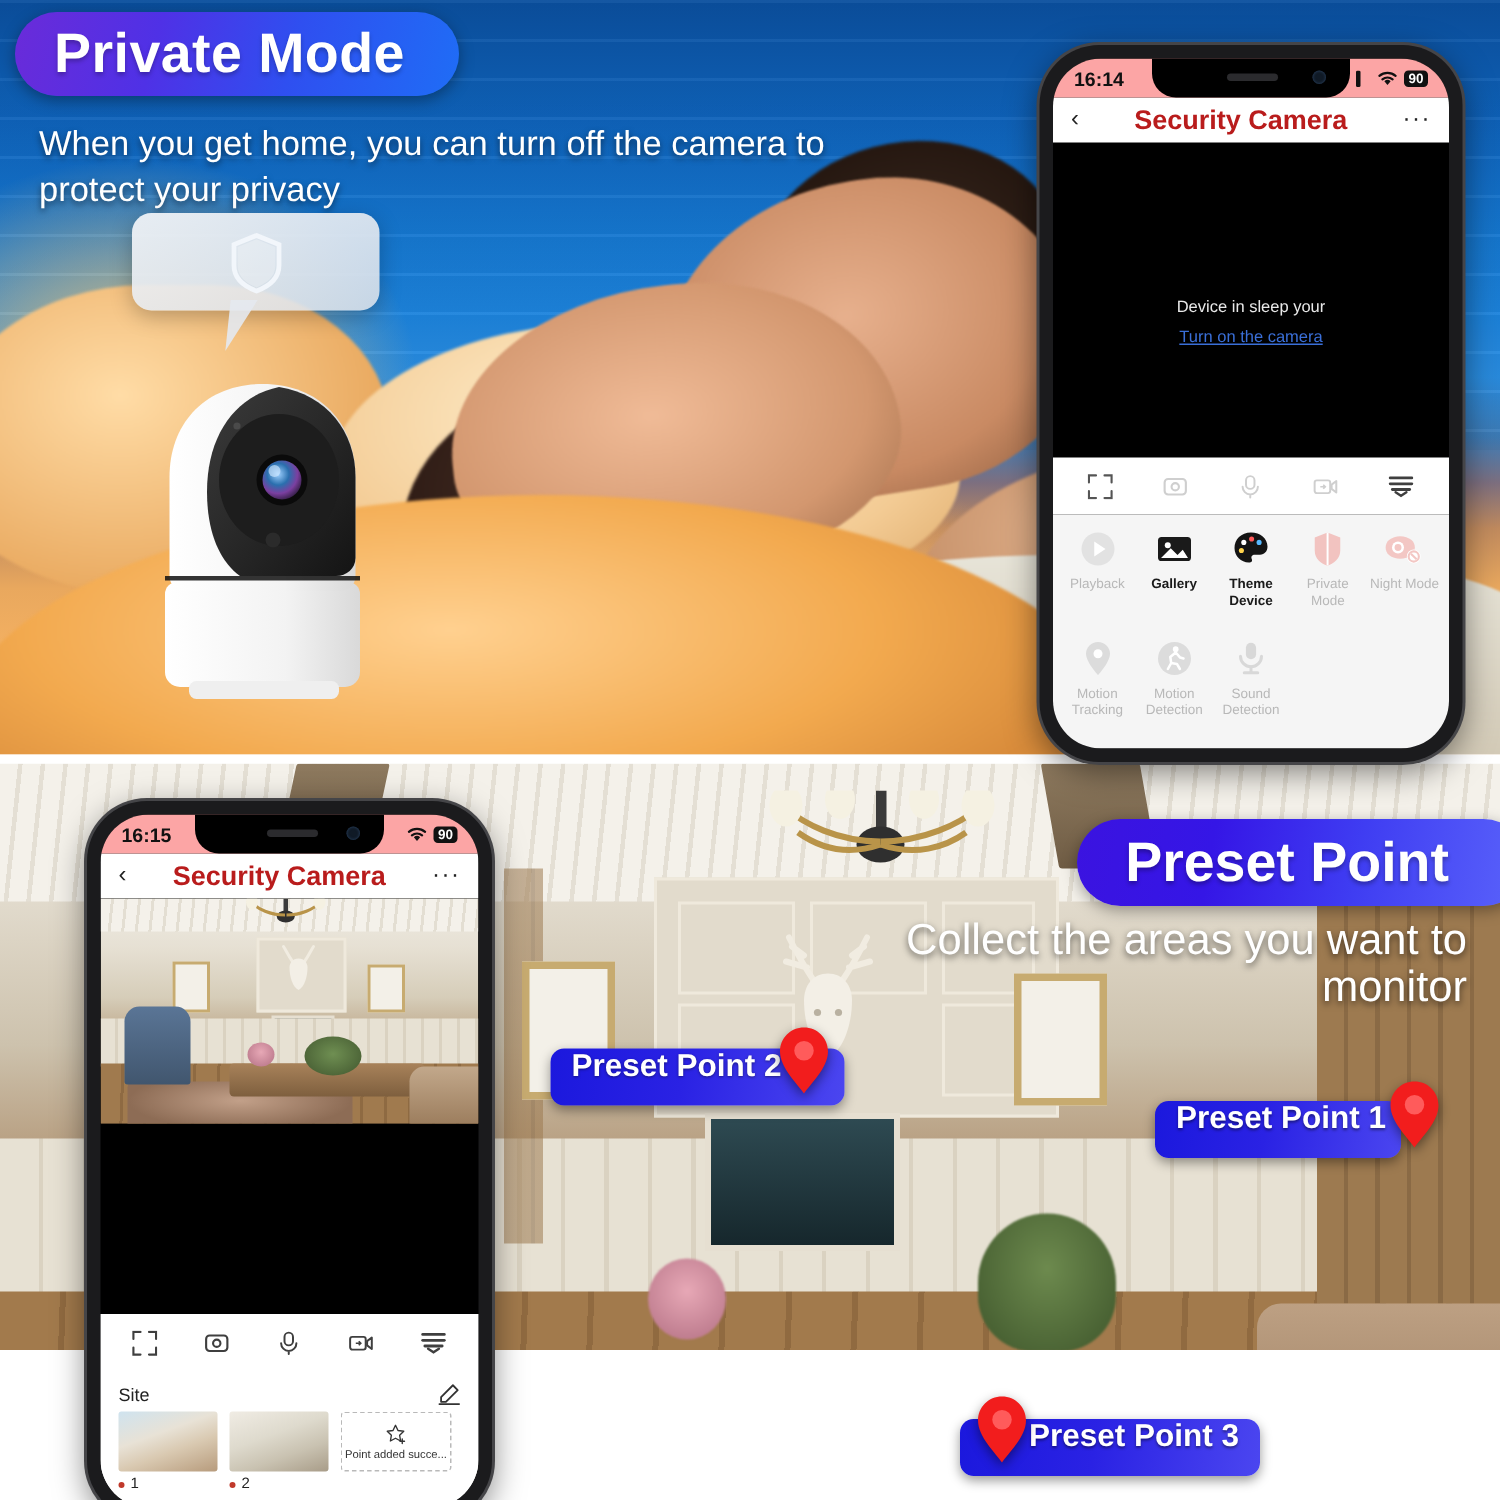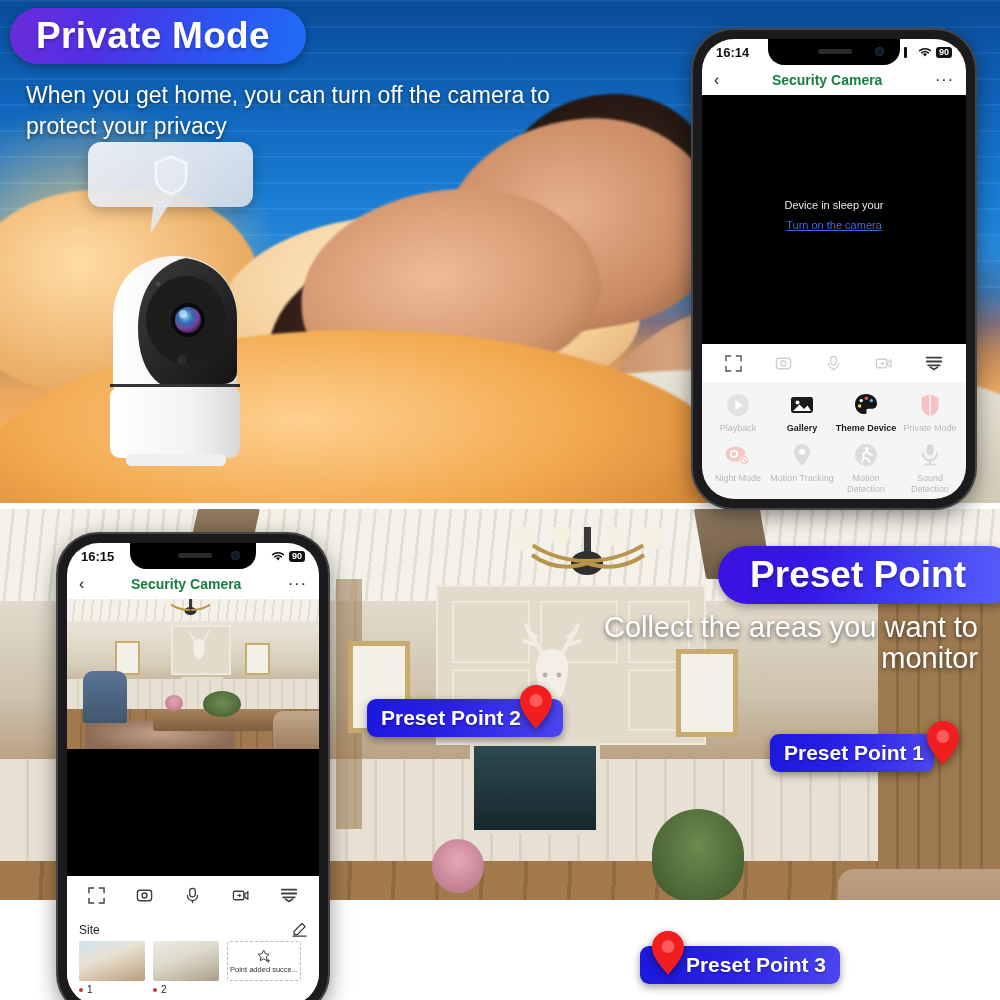--- a/index.html
+++ b/index.html
@@ -118,60 +118,60 @@
   .hdr-pill2 { position:absolute; right:-18px; top:546px; height:58px; padding:0 52px 0 32px;
     display:flex; align-items:center; border-radius:32px;
     background:linear-gradient(100deg,#3b13e0 0%,#3516e6 30%,#3f3df2 62%,#5a63fb 100%);
     box-shadow:0 3px 10px rgba(0,0,0,.35); z-index:10; }
   .hdr-pill2 span { color:#fff; font-size:37px; font-weight:bold;
     text-shadow:0 2px 3px rgba(0,0,0,.3); }
   .sub-bot { position:absolute; right:22px; top:612px; width:420px; text-align:right; color:#fff;
     font-size:29px; line-height:31px; text-shadow:0 2px 5px rgba(0,0,0,.6); z-index:10; }
 
   
-  .pp { position:absolute; height:38px; display:flex; align-items:center;
+  .pp { position:absolute; height:38px; display:flex; align-items:flex-start;
     border-radius:9px; padding:0 14px; z-index:12;
     background:linear-gradient(100deg,#1b18dd 0%,#2a22e4 45%,#4b46f0 100%);
     box-shadow:0 3px 8px rgba(0,0,0,.4); }
   .pp span { color:#fff; font-size:21px; font-weight:bold; text-shadow:0 1px 2px rgba(0,0,0,.45); white-space:nowrap; }
   .pin { position:absolute; width:36px; height:46px; z-index:13; filter:drop-shadow(0 3px 4px rgba(0,0,0,.45)); }
 
   
   .phone { position:absolute; background:#1b1b1d; border-radius:40px;
     box-shadow:0 0 0 2px #454548, 0 6px 22px rgba(0,0,0,.5); padding:9px; z-index:20; }
   .screen { position:relative; width:100%; height:100%; background:#000;
     border-radius:32px; overflow:hidden; }
   .notch { position:absolute; left:50%; transform:translateX(-50%); top:0;
     width:50%; height:26px; background:#000; border-radius:0 0 16px 16px; z-index:6; }
   .notch .speaker { position:absolute; left:38%; top:10px; width:34px; height:5px;
     background:#2b2b2e; border-radius:3px; }
   .notch .cam { position:absolute; right:16px; top:8px; width:9px; height:9px;
     background:#101a26; border-radius:50%; box-shadow:inset 0 0 2px #2f4a6b; }
-  .statusbar { position:relative; height:26px; background:#ffffff; display:flex;
+  .statusbar { position:relative; height:26px; background:#fca5a5; display:flex;
     align-items:center; justify-content:space-between; padding:0 14px; z-index:5; }
   .statusbar .time { font-size:13px; font-weight:bold; color:#111; }
   .statusbar .right { display:flex; align-items:center; gap:4px; }
   .batt { font-size:9px; font-weight:bold; color:#fff; background:#111;
     border-radius:3px; padding:1px 3px; line-height:1; }
   .navbar { height:30px; background:#fff; display:flex; align-items:center;
     justify-content:space-between; padding:0 12px; }
-  .navbar .title { font-size:14px; font-weight:bold; color:#15803d; }
+  .navbar .title { font-size:18px; font-weight:bold; color:#b91c1c; }
   .navbar .chev { font-size:16px; color:#222; line-height:1; }
   .navbar .dots { font-size:16px; color:#222; letter-spacing:1px; line-height:1; }
 
   
   .phone-top { left:693px; top:30px; width:282px; height:478px; }
   .sleepmsg { position:absolute; left:0; right:0; top:160px; text-align:center; }
   .sleepmsg .l1 { color:#e9e9e9; font-size:11px; }
   .sleepmsg .l2 { margin-top:8px; color:#3a6fd8; font-size:11px; text-decoration:underline; }
   .toolrow { position:absolute; left:0; right:0; bottom:0; }
   .iconbar { height:38px; background:#fff; display:flex; align-items:center;
     justify-content:space-around; padding:0 6px; }
-  .grid { background:#f5f5f5; padding:10px 4px 4px; display:grid;
-    grid-template-columns:repeat(4,1fr); row-gap:8px; }
+  .grid { background:#f5f5f5; padding:10px 4px 20px; display:grid;
+    grid-template-columns:repeat(5,1fr); row-gap:20px; }
   .gcell { display:flex; flex-direction:column; align-items:center; gap:5px; }
   .gcell .glabel { font-size:9px; line-height:11px; text-align:center; color:#b8b8b8; }
   .gcell.active .glabel { color:#1a1a1a; font-weight:bold; }
 
   
   .phone-bot { left:58px; top:534px; width:270px; height:480px; }
   .hdbar { height:30px; background:#000; display:flex; align-items:center;
     justify-content:space-between; padding:0 12px; }
   .hdtag { border:1px solid #fff; color:#fff; font-size:9px; font-weight:bold;
     border-radius:4px; padding:2px 6px; line-height:1; }

